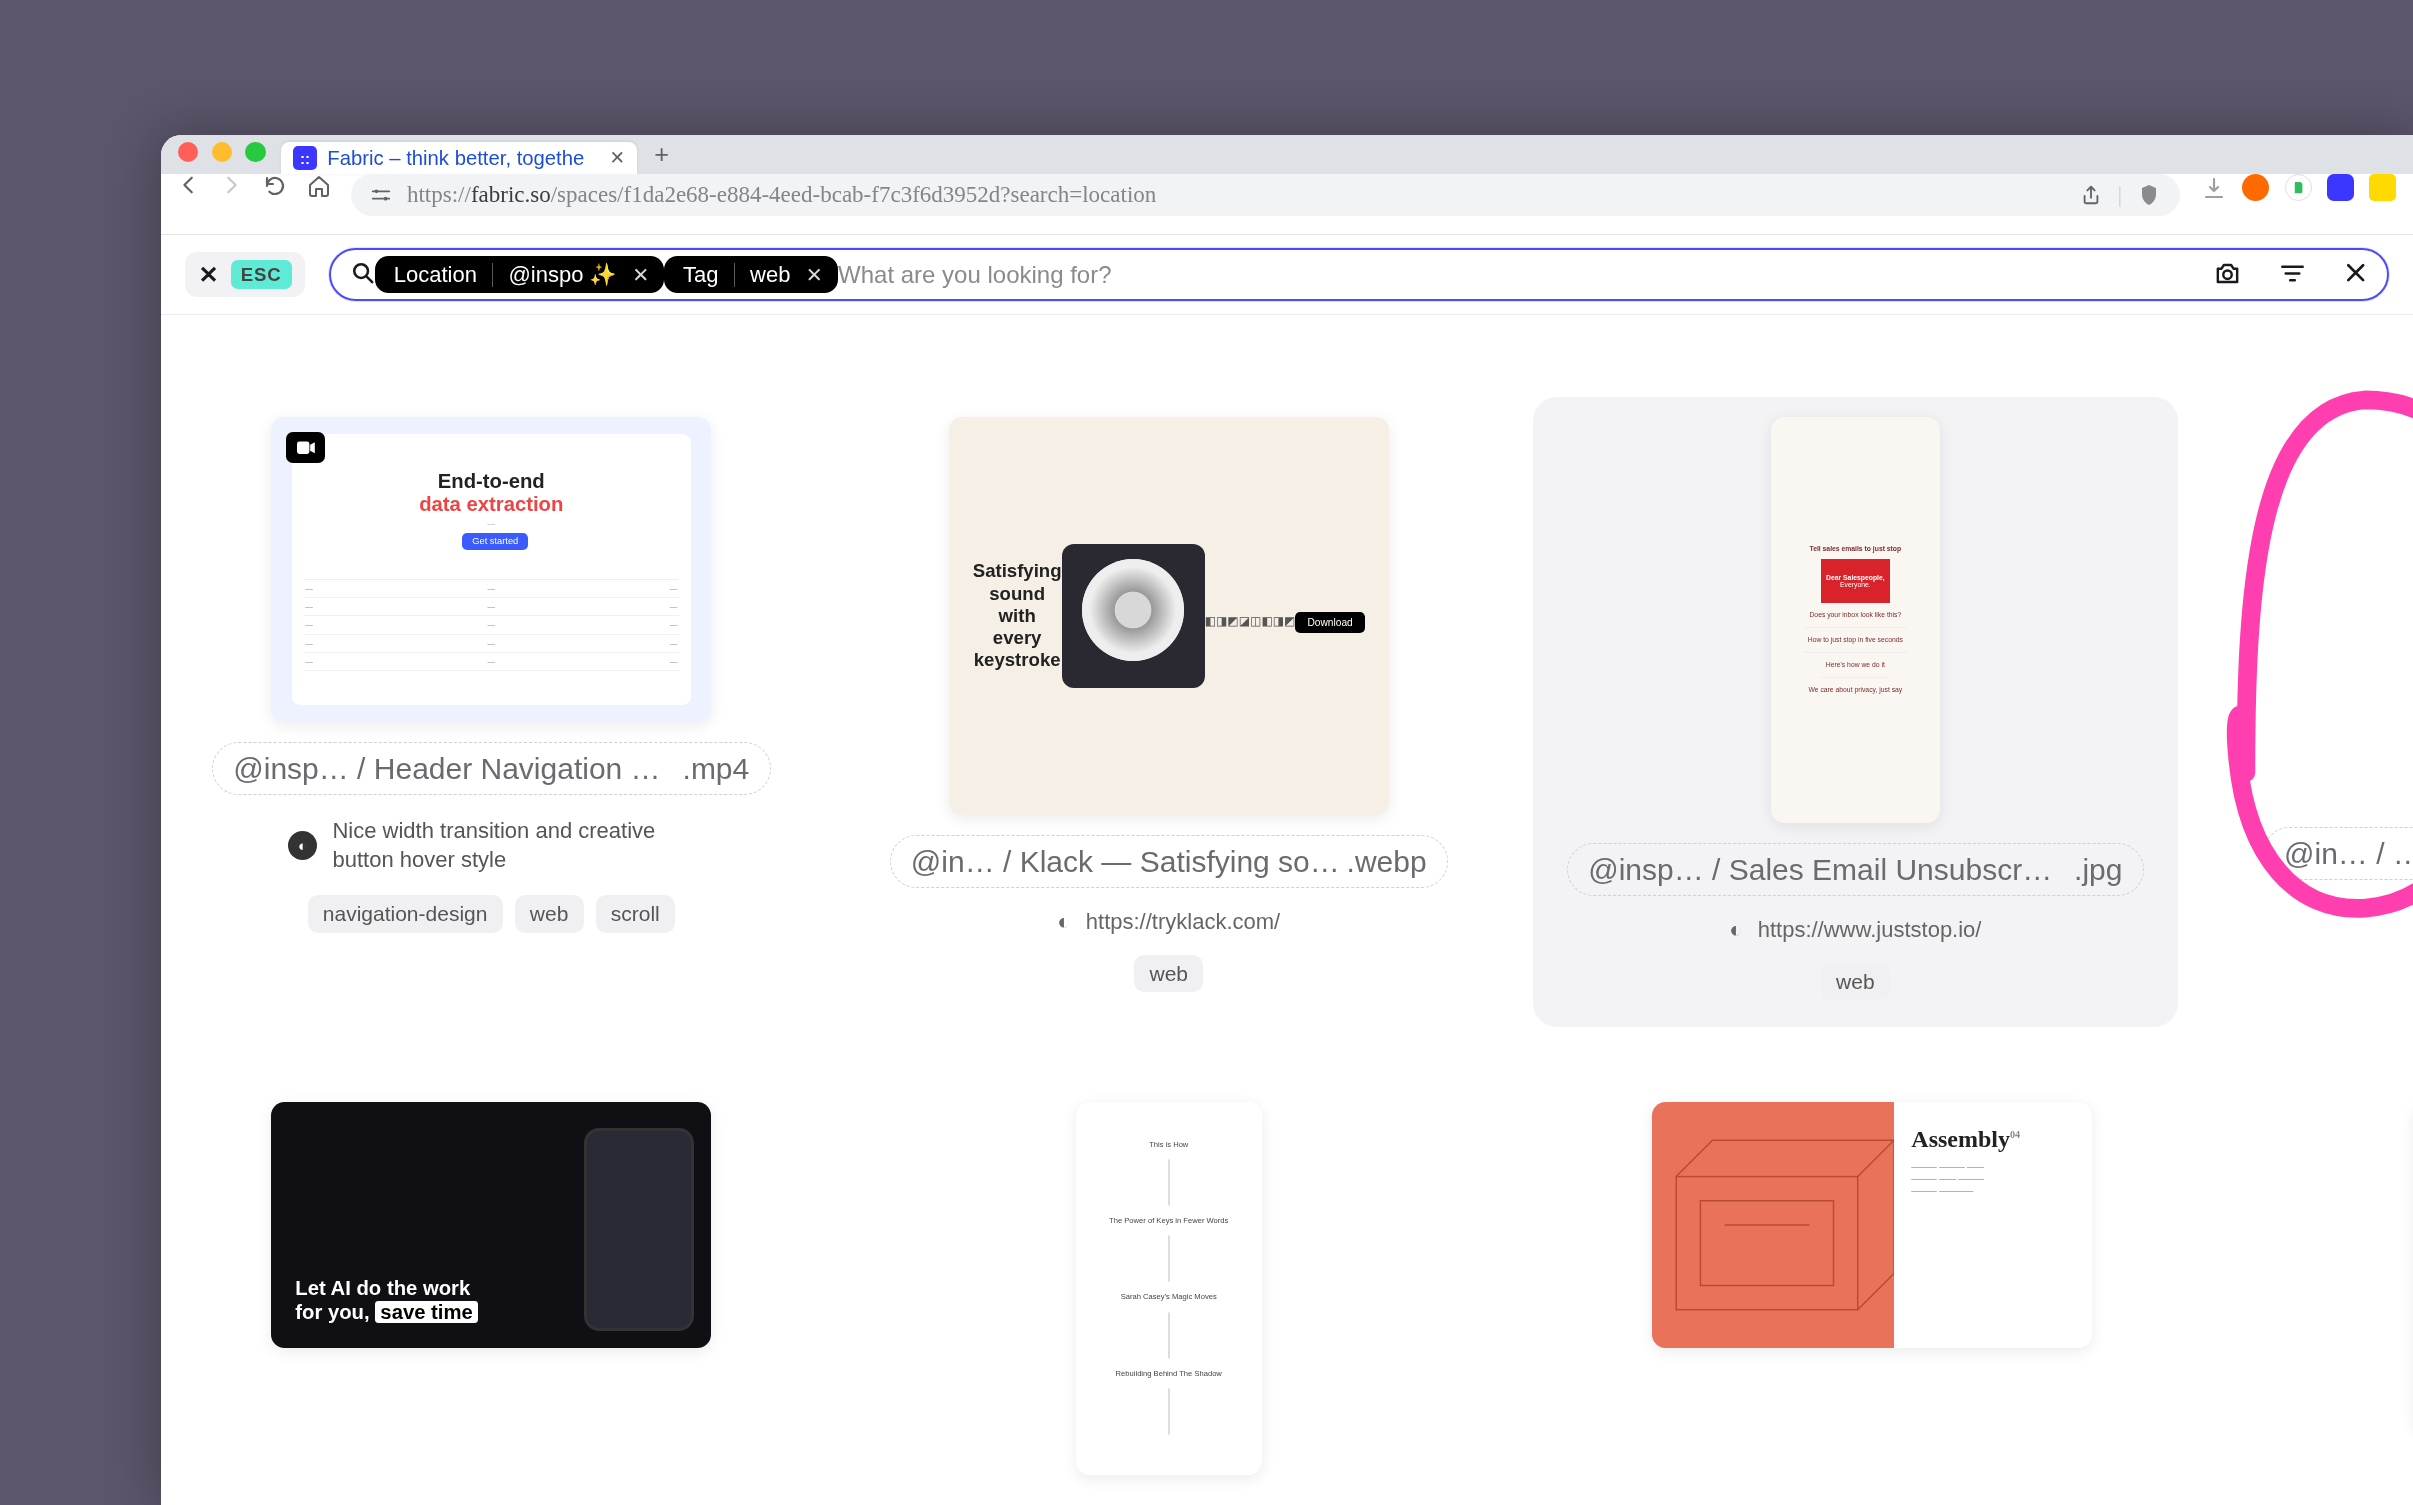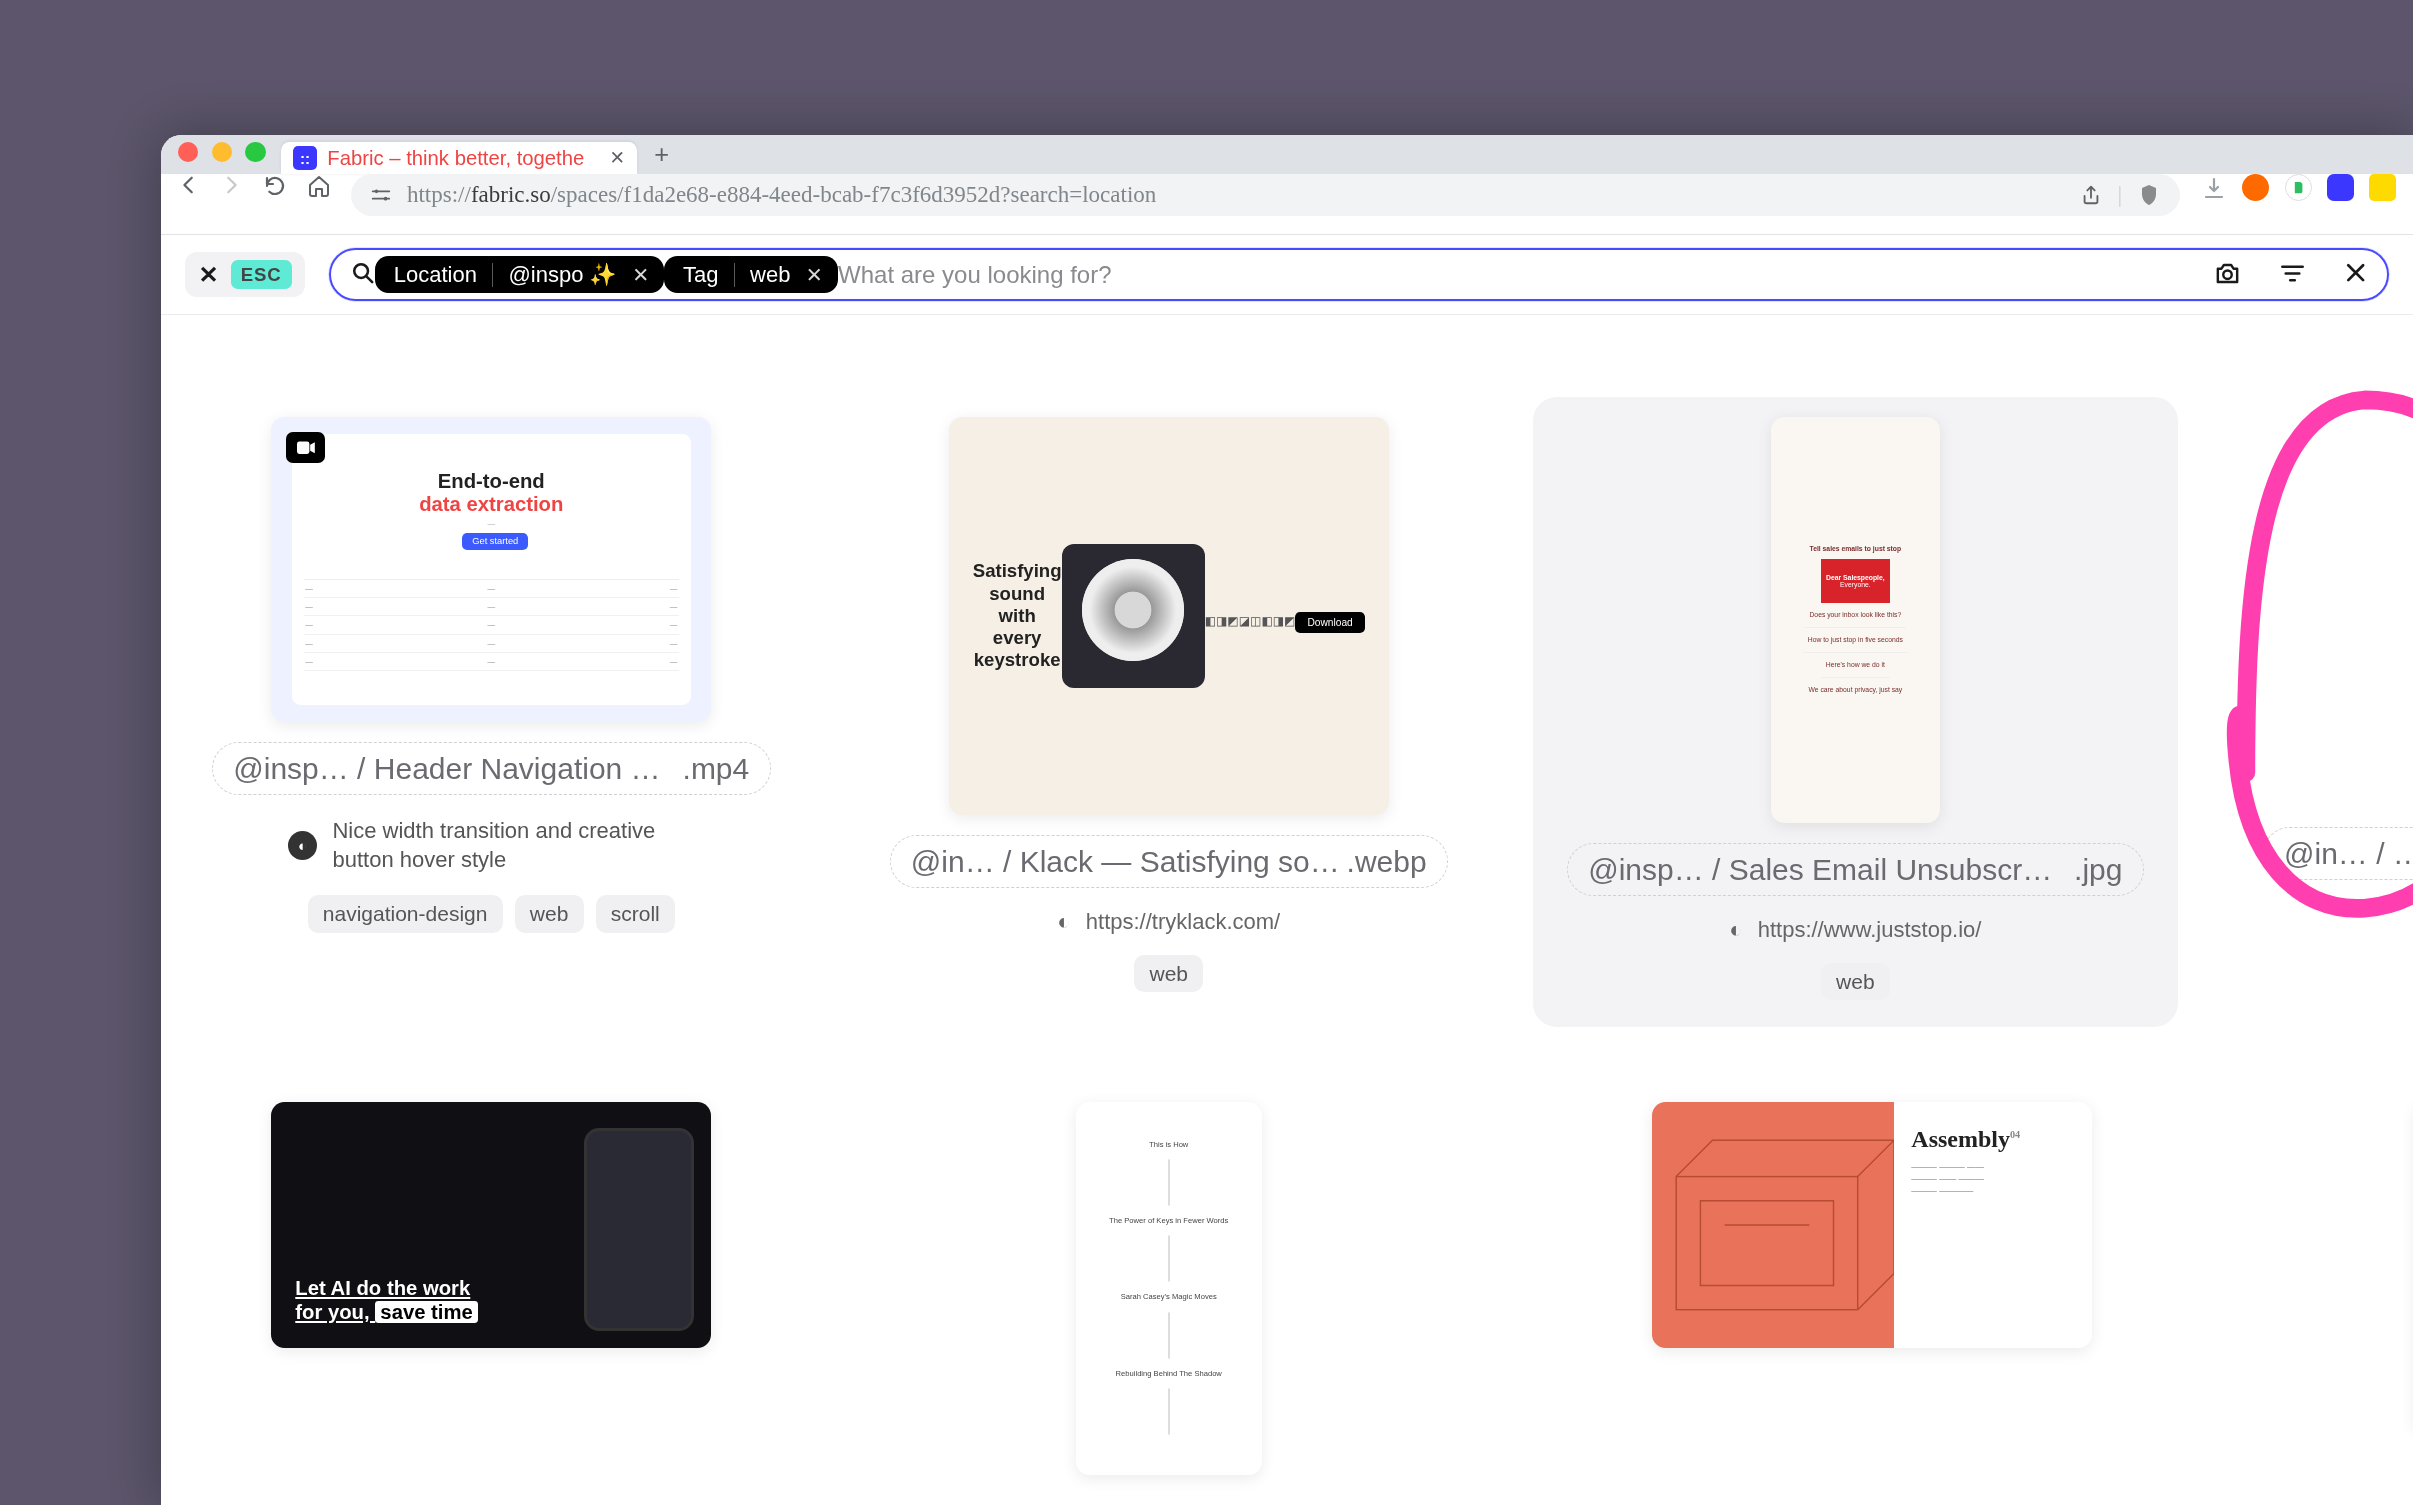--- a/index.html
+++ b/index.html
@@ -47,21 +47,21 @@
       padding: 0 12px;
       gap: 10.2px;
       min-width: 356px;
       font-size: 20.3px;
       box-shadow: 0 -0.8px 3.4px rgba(0,0,0,0.08);
     }
     .tab .favicon {
       width: 24px; height: 24px; background: #3b37ff; border-radius: 5.1px;
       display:flex;align-items:center;justify-content:center;color:#fff;font-size:15.2px;font-weight:bold;
     }
-    .tab .title { flex: 1; white-space: nowrap; overflow: hidden; text-overflow: clip; color:#ef4444; }
+    .tab .title { flex: 1; white-space: nowrap; overflow: hidden; text-overflow: clip; color:#1d4ed8; }
     .tab .close { color:#5f6368; font-size:18.6px; cursor:pointer; }
     .new-tab { width:32px;height:32px;display:flex;align-items:center;justify-content:center;color:#5f6368;font-size:25.4px;cursor:pointer;margin-bottom:3.4px; }
 
     
     .toolbar {
       height: 61px;
       background:#fff;
       border-bottom:0.8px solid #e3e3e3;
       display:flex;
       align-items:flex-start;
@@ -198,21 +198,21 @@
     .t3 .red{background:#d8232a;color:#fff;text-align:center;padding:15.2px 5.1px;}
     .t3 .sec{padding:8.5px 5.1px;text-align:center;color:#7a2c2c;border-bottom:0.8px solid #eee;}
 
     .t4 { height:390px; width:135px !important; max-width:135px; background:#efece5; flex-direction:column; }
     .t4 .top{height:40%;background:#f2efe7;}
     .t4 .mid{height:35%;background:#1a1918;}
     .t4 .bot{height:25%;background:#d9d4c8;}
 
     .t5 { height:246px; background:#101014; color:#fff; padding:24px; flex-direction:column; align-items:flex-start; justify-content:flex-end; gap:8.5px; }
     .t5 .phone{position:absolute;right:17px;top:25.4px;width:110px;height:203px;background:#2a2a34;border-radius:15.2px;border:3.4px solid #333;}
-    .t5 h4{font-size:20.3px;line-height:1.2;font-weight:600;max-width:60%;text-decoration:underline;}
+    .t5 h4{font-size:20.3px;line-height:1.2;font-weight:600;max-width:60%;}
     .t5 h4 .inv{background:#fff;color:#000;padding:0 5.1px;border-radius:3.4px;}
 
     .t6 { height:373px; width:186px !important; max-width:186px; background:#fff; flex-direction:column; padding:12px; gap:6.8px; font-size:7.6px; color:#444; }
     .t6 .chart{height:47px;border:0.8px solid #ddd;border-radius:5.1px;margin:3.4px 0;background:linear-gradient(#fafafa,#fff);}
 
     .t7 { height:246px; background:#fff; padding:0; align-items:flex-start;margin-left:34px; }
     .t7 .left{flex:0 0 55%;height:100%;background:#e8735a;position:relative;}
     .t7 .left svg{position:absolute;inset:0;}
     .t7 .right{flex:1;padding:24px 17px;}
     .t7 .right h4{font-family:Georgia,serif;font-size:24px;color:#222;}

